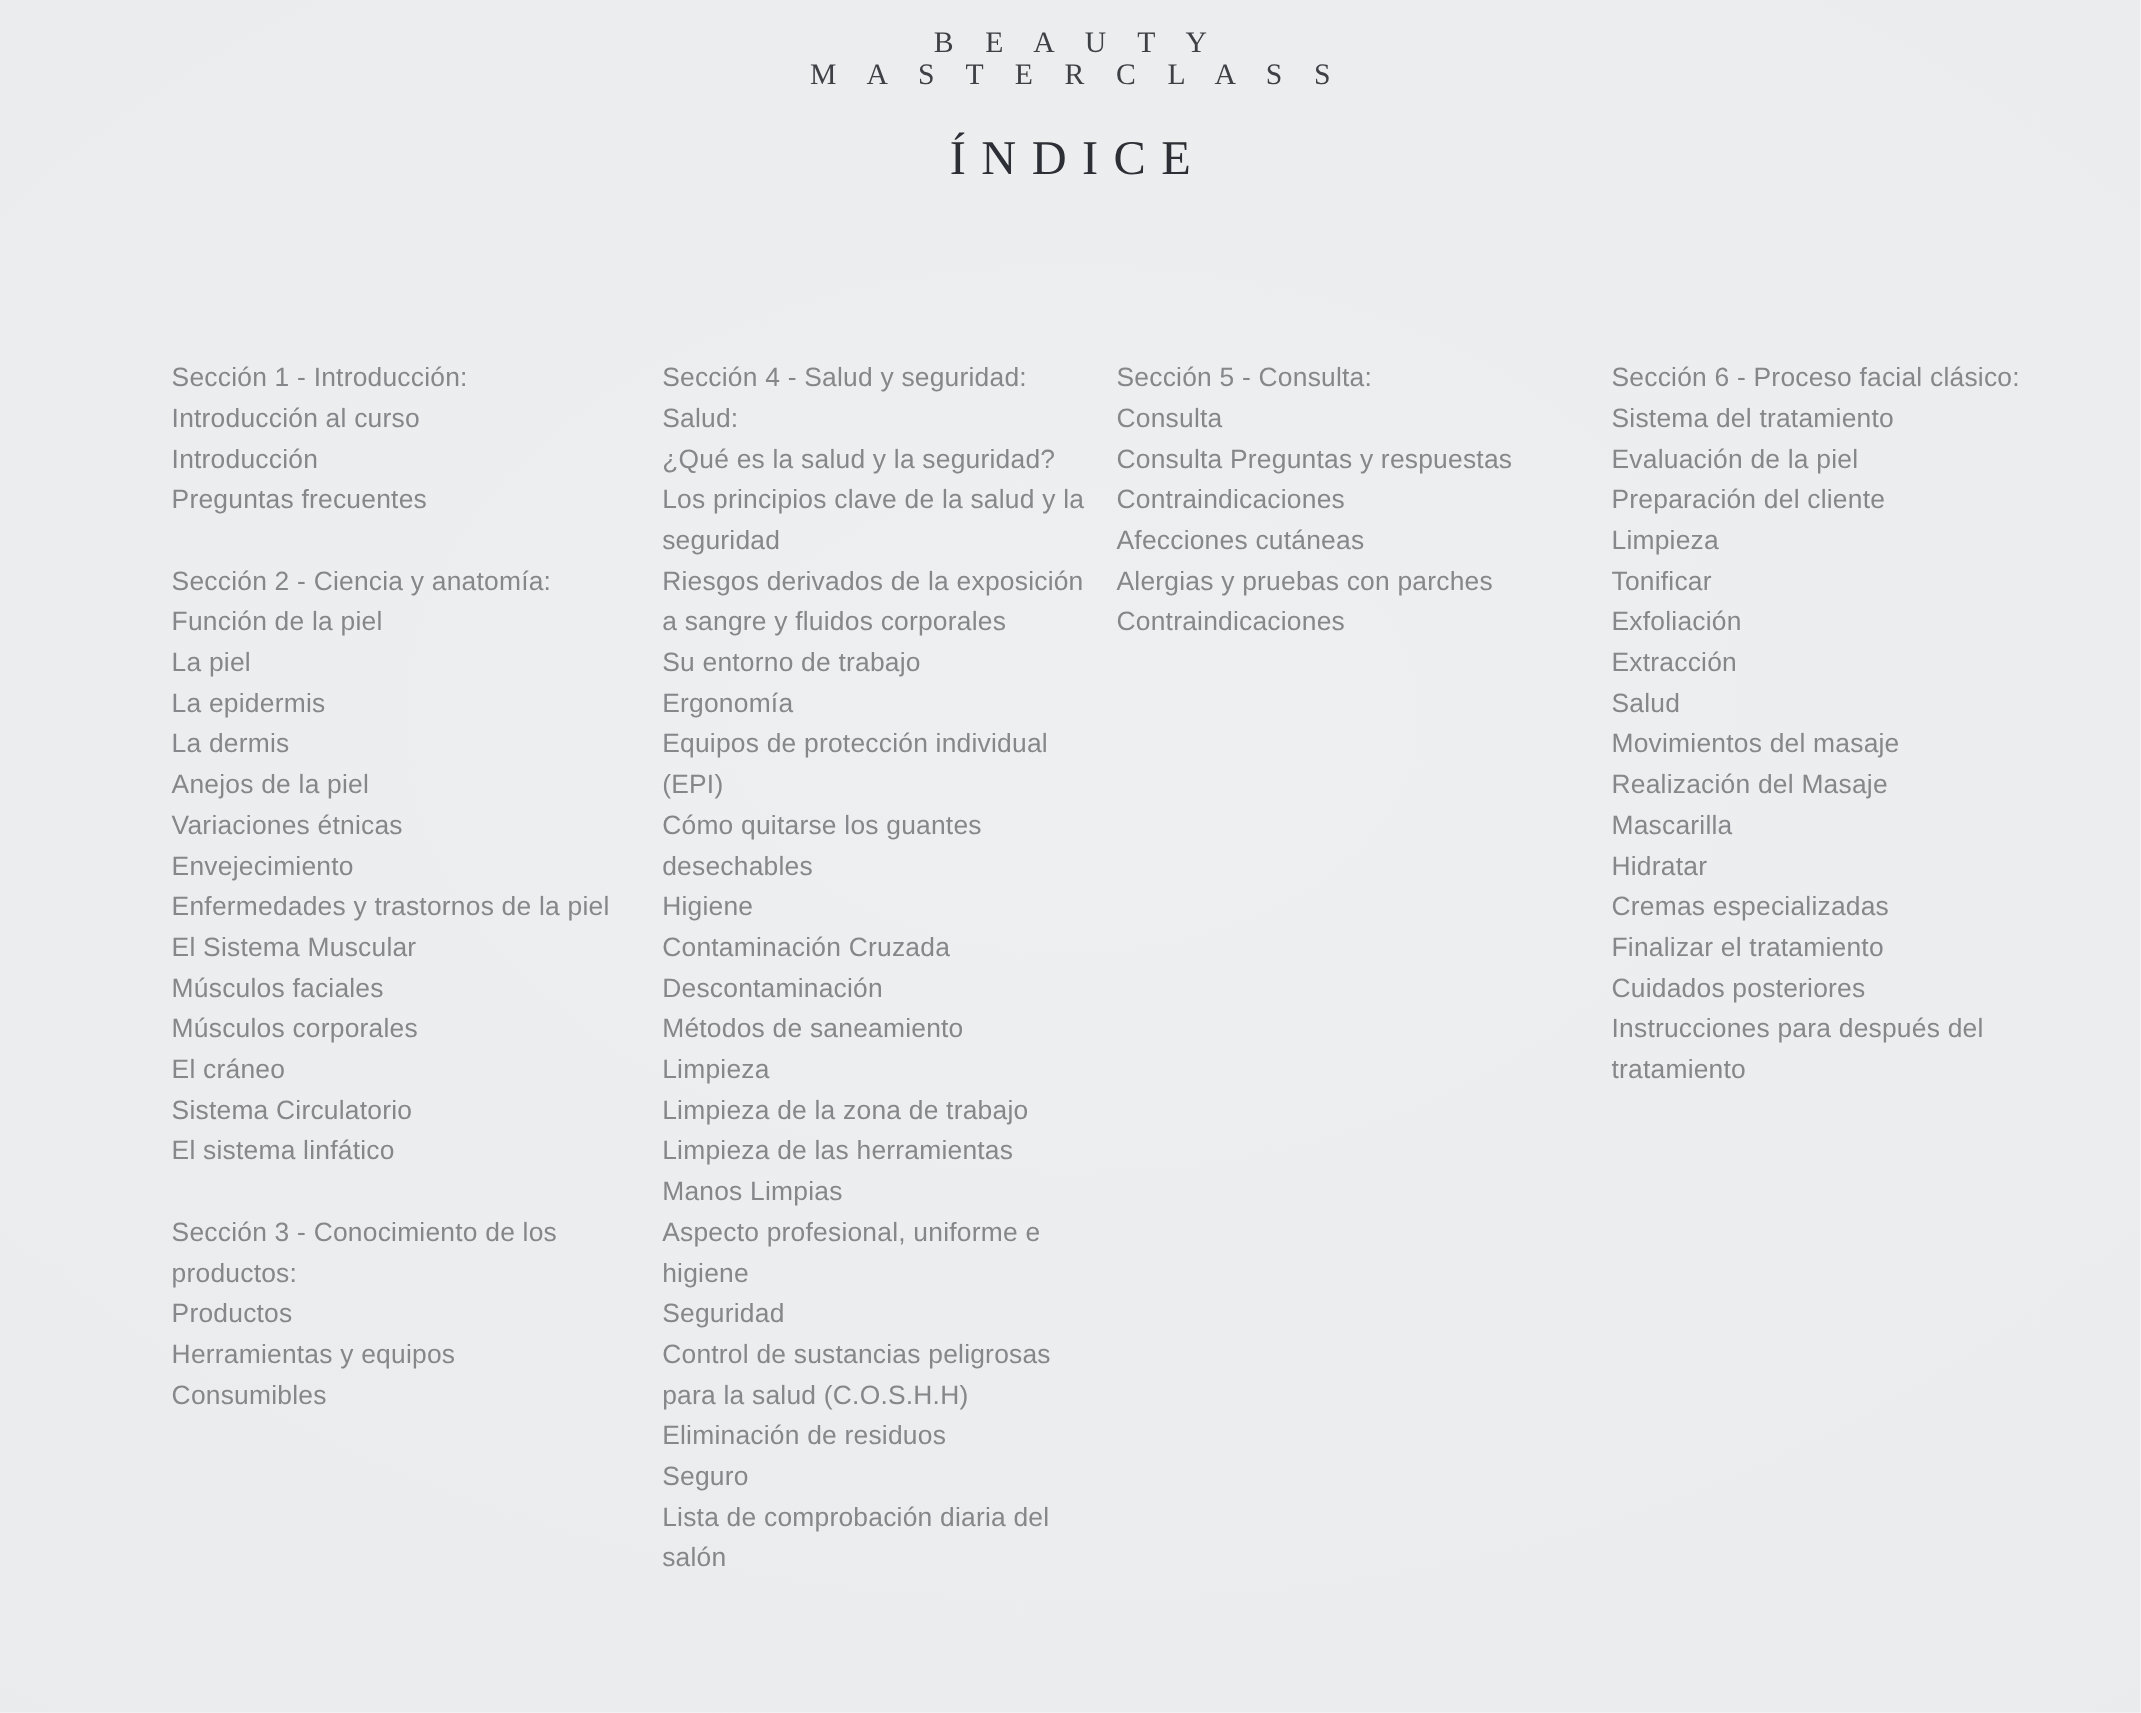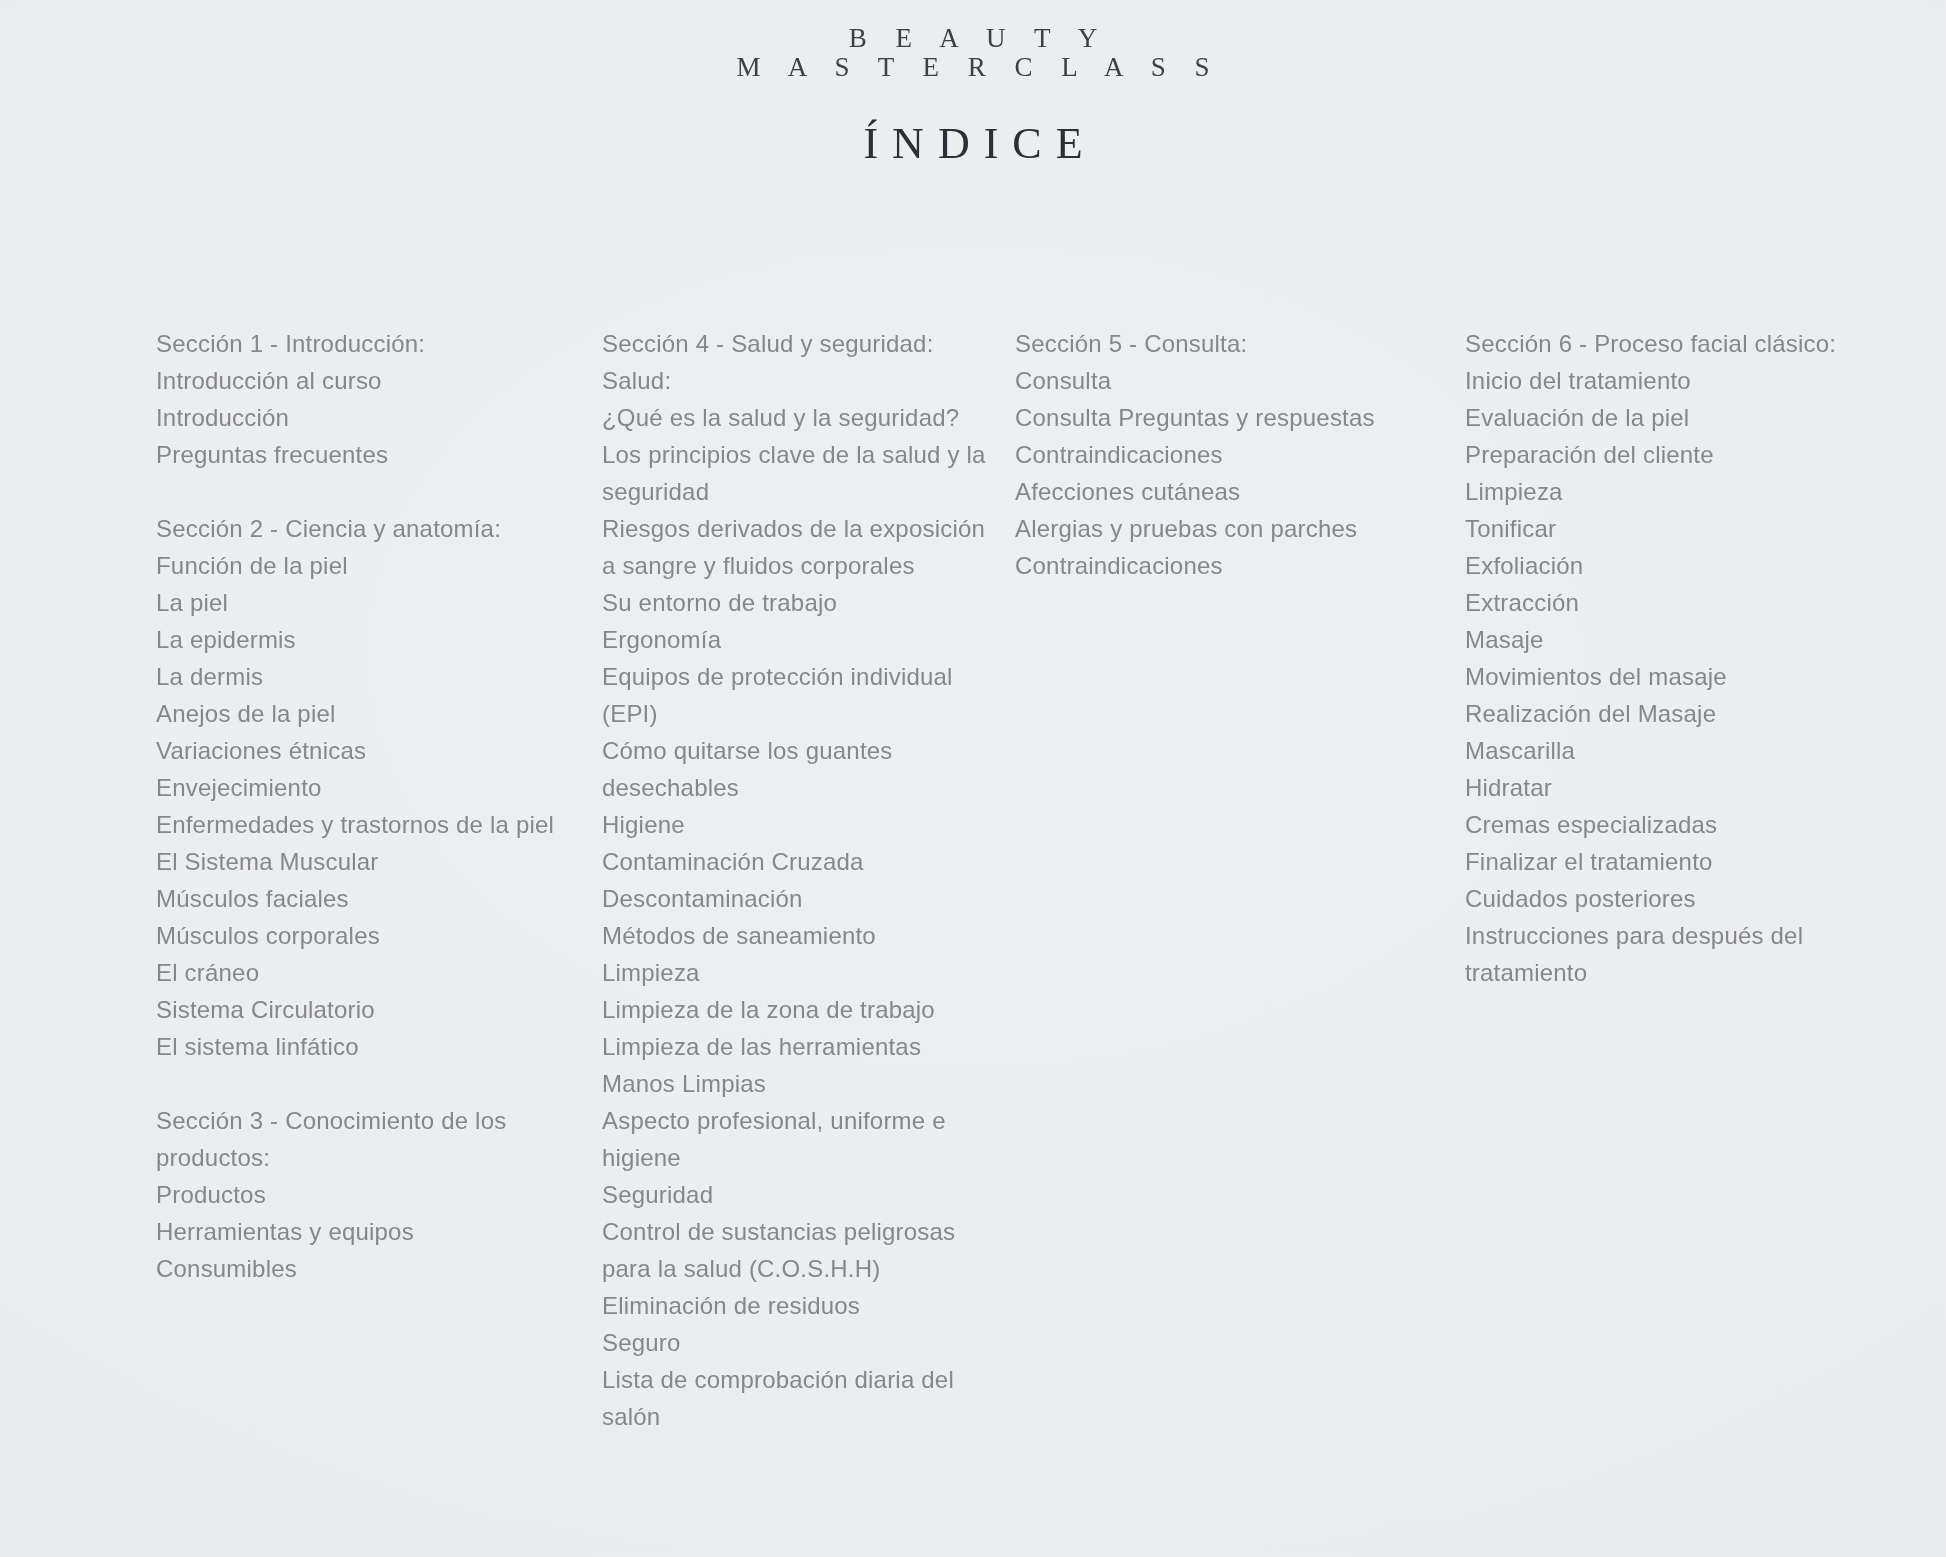--- a/index.html
+++ b/index.html
@@ -139,28 +139,28 @@
           <div class="line">Consulta Preguntas y respuestas</div>
           <div class="line">Contraindicaciones</div>
           <div class="line">Afecciones cutáneas</div>
           <div class="line">Alergias y pruebas con parches</div>
           <div class="line">Contraindicaciones</div>
         </div>
       </div>
       <div class="col">
         <div class="section">
           <div class="line">Sección 6 - Proceso facial clásico:</div>
-          <div class="line">Inicio del tratamiento</div>
+          <div class="line">Sistema del tratamiento</div>
           <div class="line">Evaluación de la piel</div>
           <div class="line">Preparación del cliente</div>
           <div class="line">Limpieza</div>
           <div class="line">Tonificar</div>
           <div class="line">Exfoliación</div>
           <div class="line">Extracción</div>
-          <div class="line">Masaje</div>
+          <div class="line">Salud</div>
           <div class="line">Movimientos del masaje</div>
           <div class="line">Realización del Masaje</div>
           <div class="line">Mascarilla</div>
           <div class="line">Hidratar</div>
           <div class="line">Cremas especializadas</div>
           <div class="line">Finalizar el tratamiento</div>
           <div class="line">Cuidados posteriores</div>
           <div class="line">Instrucciones para después del</div>
           <div class="line">tratamiento</div>
         </div>

